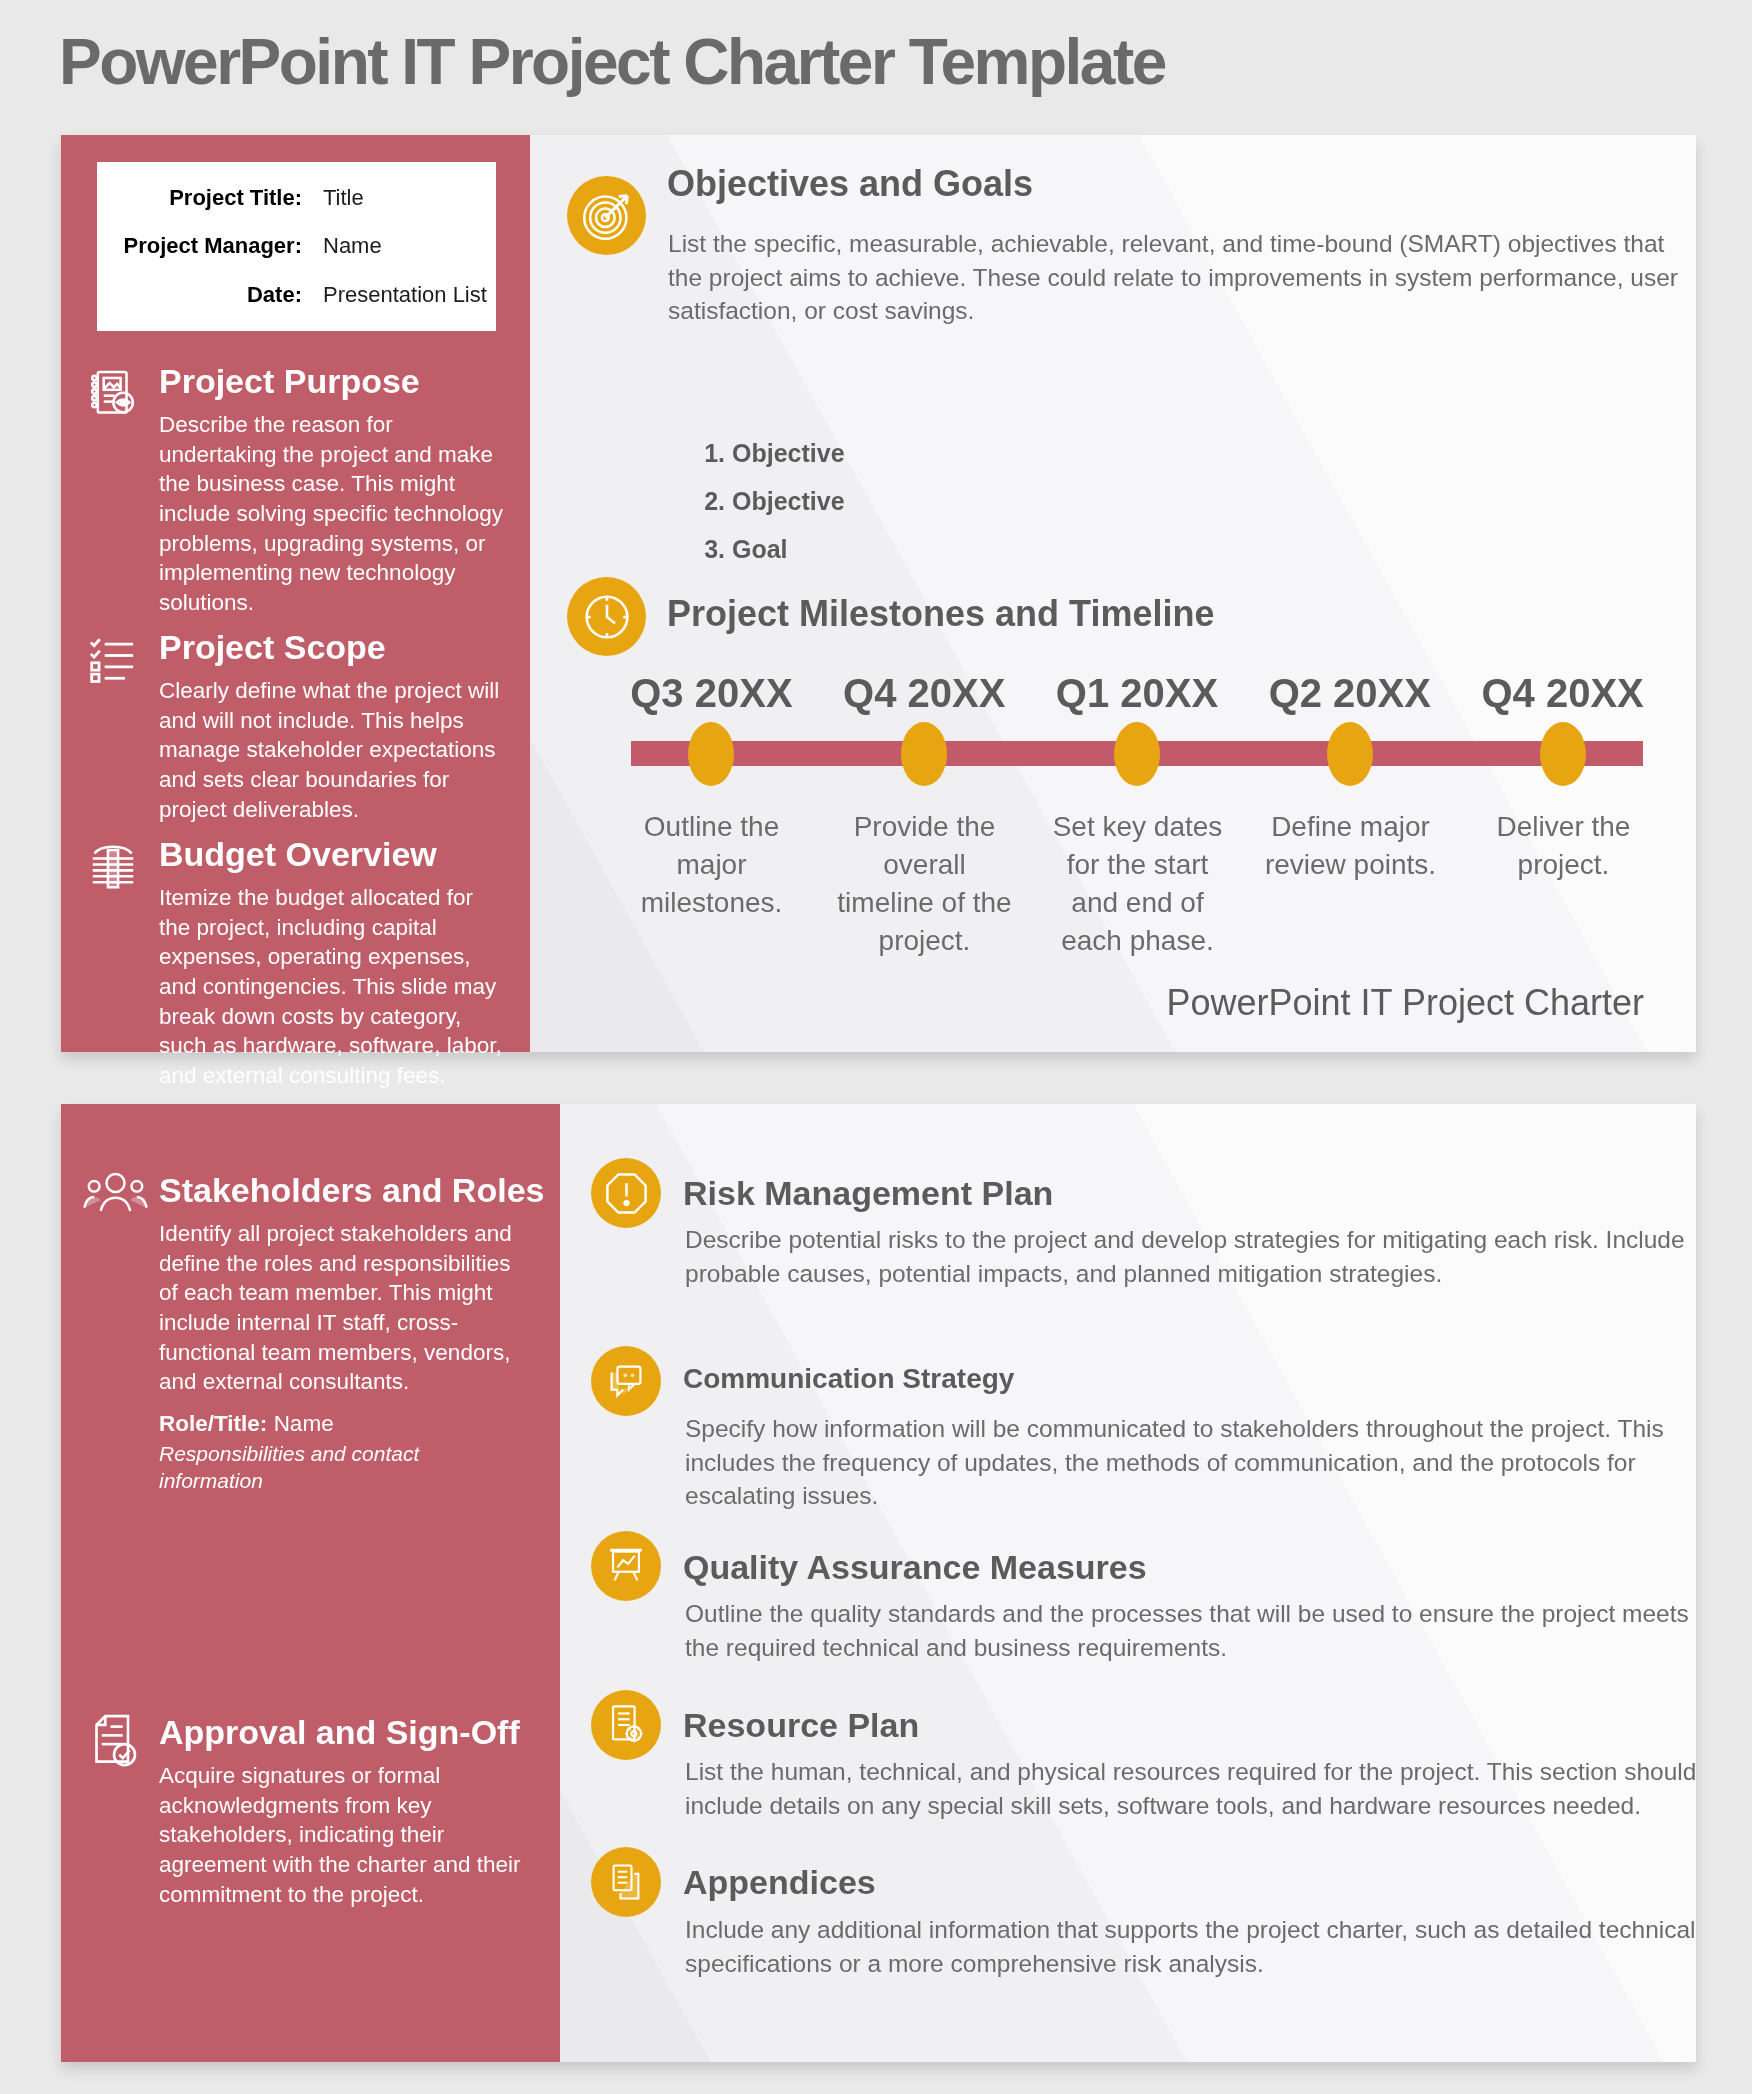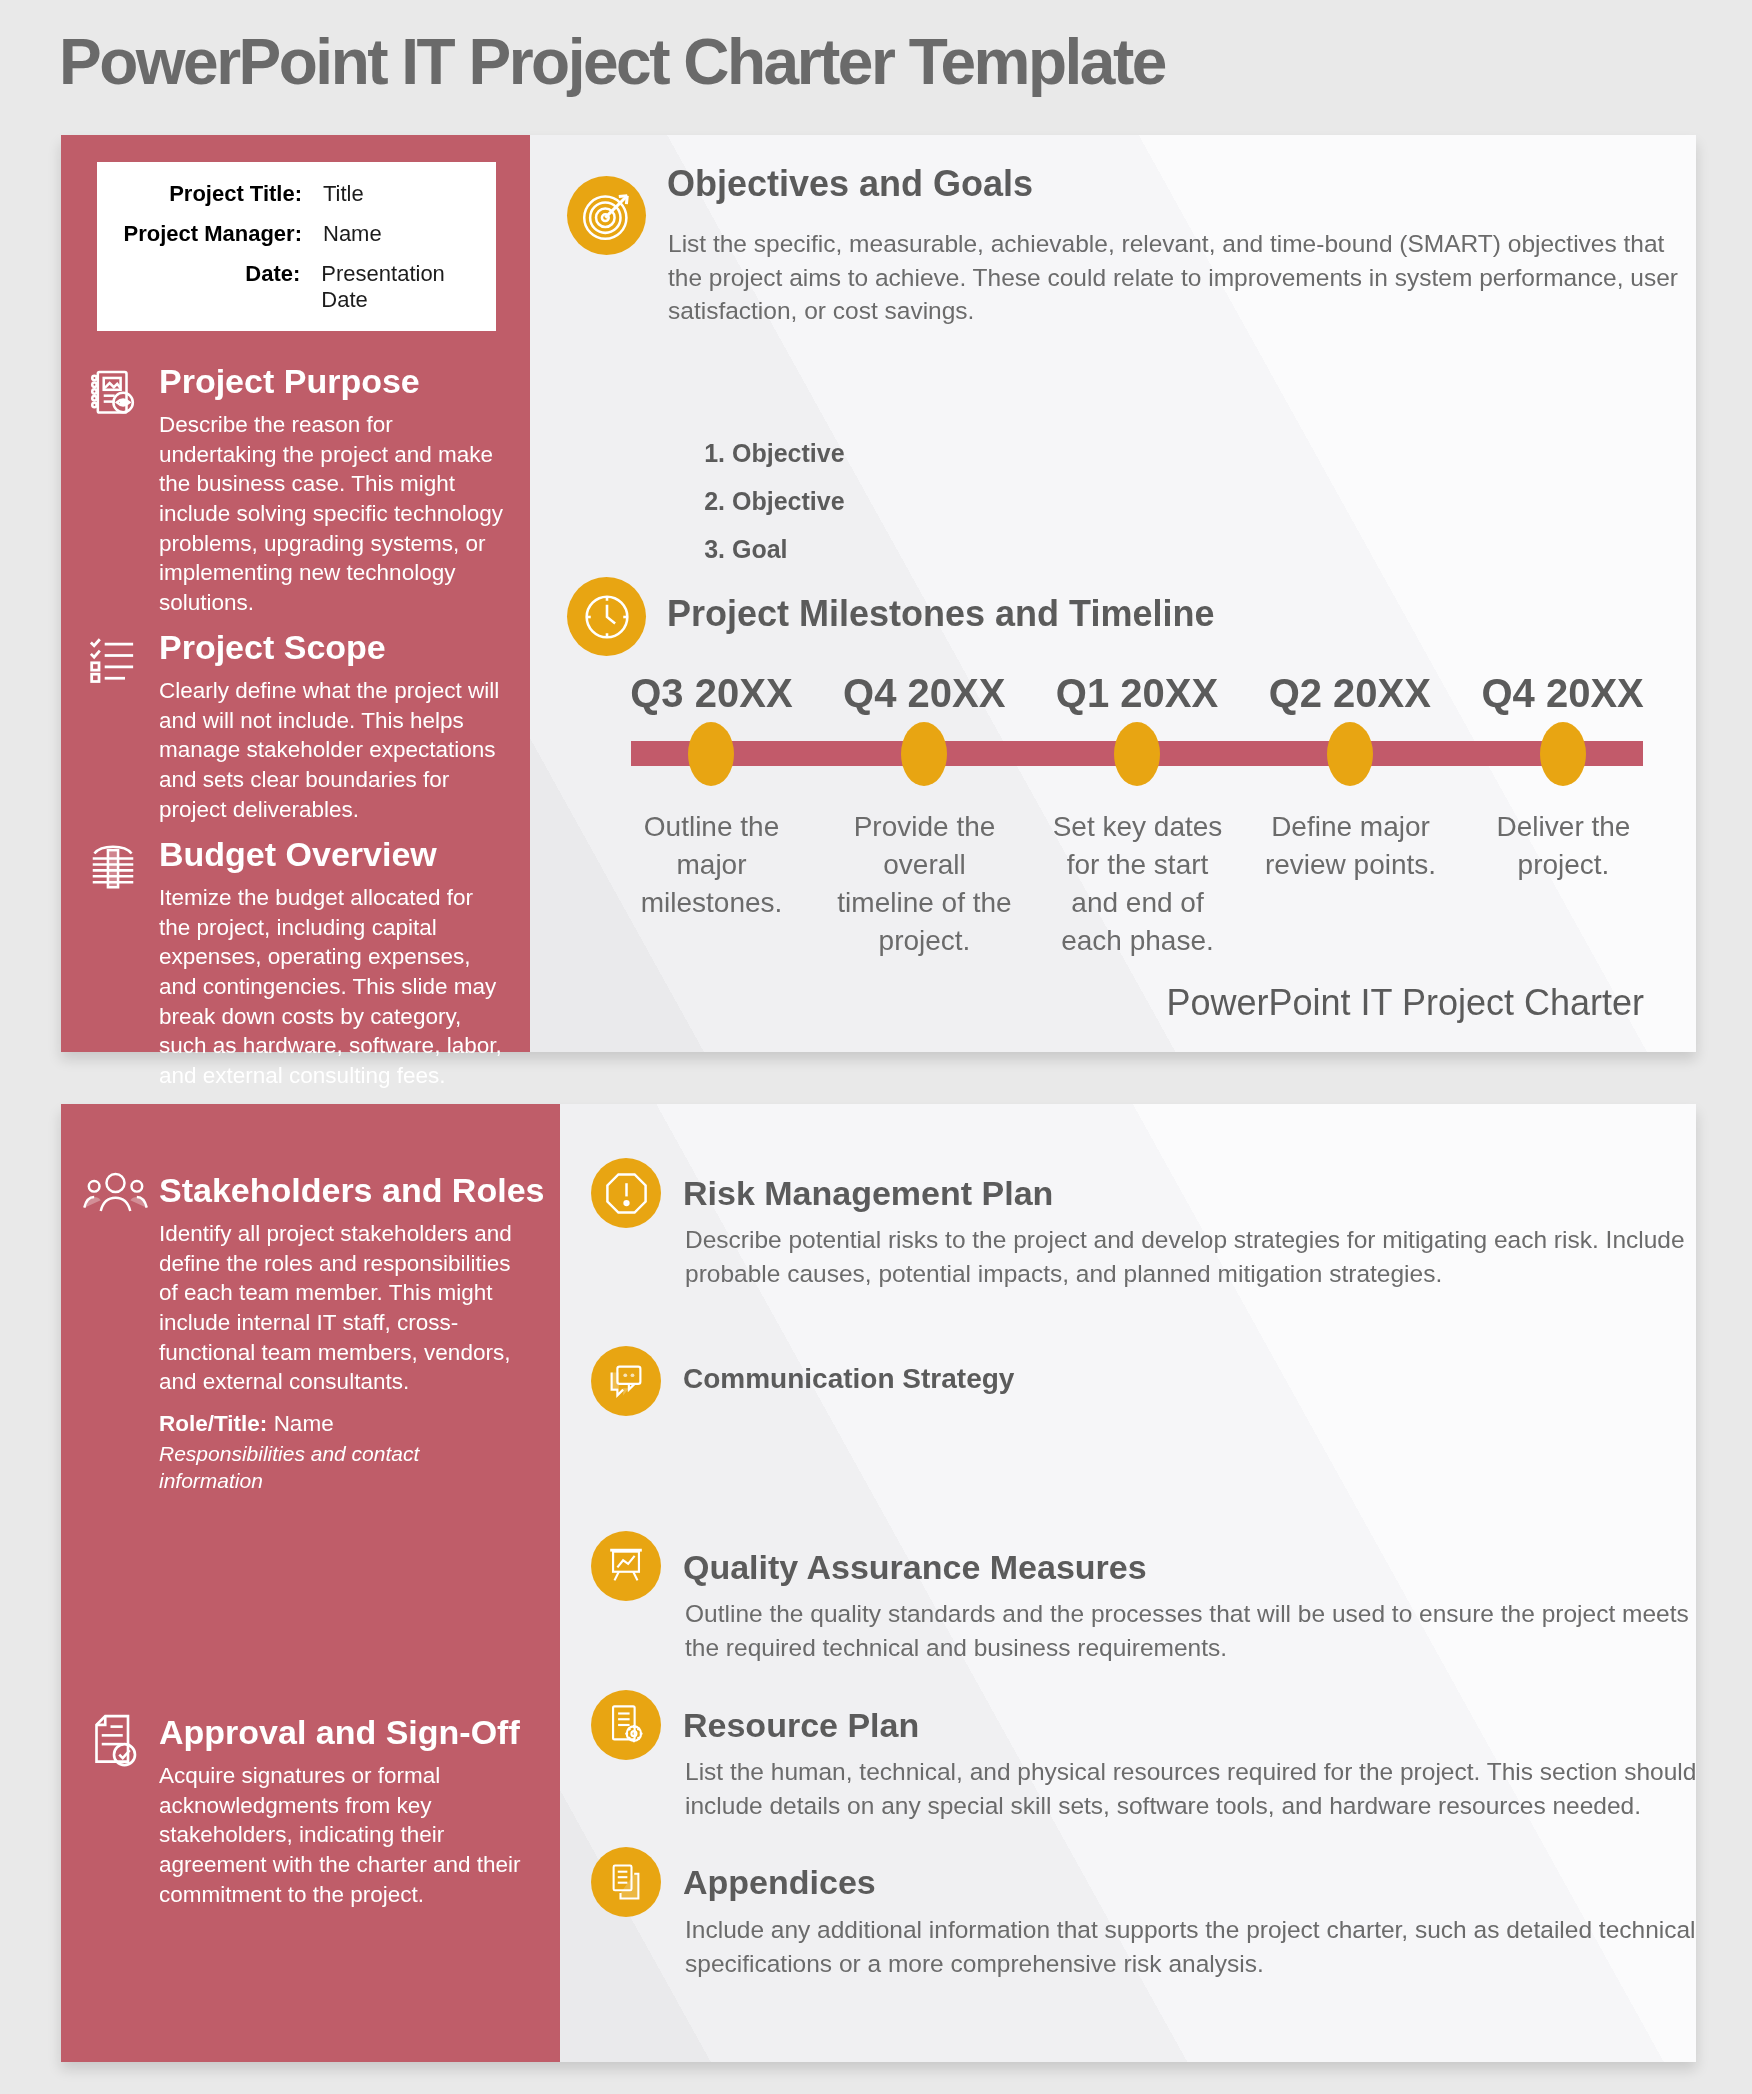--- a/index.html
+++ b/index.html
@@ -77,21 +77,21 @@
       <div class="info-row">
         <span class="lbl">Project Title:</span>
         <span class="val">Title</span>
       </div>
       <div class="info-row">
         <span class="lbl">Project Manager:</span>
         <span class="val">Name</span>
       </div>
       <div class="info-row">
         <span class="lbl">Date:</span>
-        <span class="val">Presentation Date</span>
+        <span class="val">Presentation List</span>
       </div>
     </div>
 
     <div class="side-sec" style="top:232px;">
       <span class="side-icon">
         <svg width="54" height="54" viewBox="0 0 64 64" fill="none" stroke="#fff" stroke-width="3">
           <rect x="14" y="6" width="34" height="48" rx="2"></rect>
           <circle cx="10" cy="13" r="2.6"></circle>
             <circle cx="10" cy="21" r="2.6"></circle>
             <circle cx="10" cy="29" r="2.6"></circle>
@@ -258,20 +258,21 @@
     <svg width="46" height="46" viewBox="0 0 64 64" fill="none" stroke="#fff" stroke-width="3">
       <path d="M12 20 h10 v22 h14 l-8 10 v-10 h-16 z" fill="rgba(255,255,255,0.25)" stroke="none"></path>
       <path d="M12 20 v24 h8 v8 l8 -8"></path>
       <rect x="20" y="12" width="32" height="24" rx="3"></rect>
       <path d="M36 36 v8 l8 -8"></path>
       <circle cx="31" cy="24" r="2.6" fill="rgba(255,255,255,0.7)" stroke="none"></circle>
       <circle cx="41" cy="24" r="2.6" fill="rgba(255,255,255,0.7)" stroke="none"></circle>
     </svg>
   </span>
   <h2 class="sec-title" style="left:622px;top:259px;font-size:28px;">Communication Strategy</h2>
+  <div class="sec-body" style="left:624px;top:308px;width:1015px;">Specify how information will be communicated to stakeholders throughout the project. This includes the frequency of updates, the methods of communication, and the protocols for escalating issues.</div>
 
   <span class="icon-circle" style="left:530px;top:427px;width:70px;height:70px;">
     <svg width="46" height="46" viewBox="0 0 64 64" fill="none" stroke="#fff" stroke-width="3">
       <line x1="10" y1="10" x2="54" y2="10" stroke-width="4"></line>
       <rect x="14" y="12" width="36" height="28"></rect>
       <polyline points="20,34 28,24 35,29 44,18"></polyline>
       <line x1="22" y1="40" x2="16" y2="52"></line>
       <line x1="42" y1="40" x2="48" y2="52"></line>
     </svg>
   </span>

